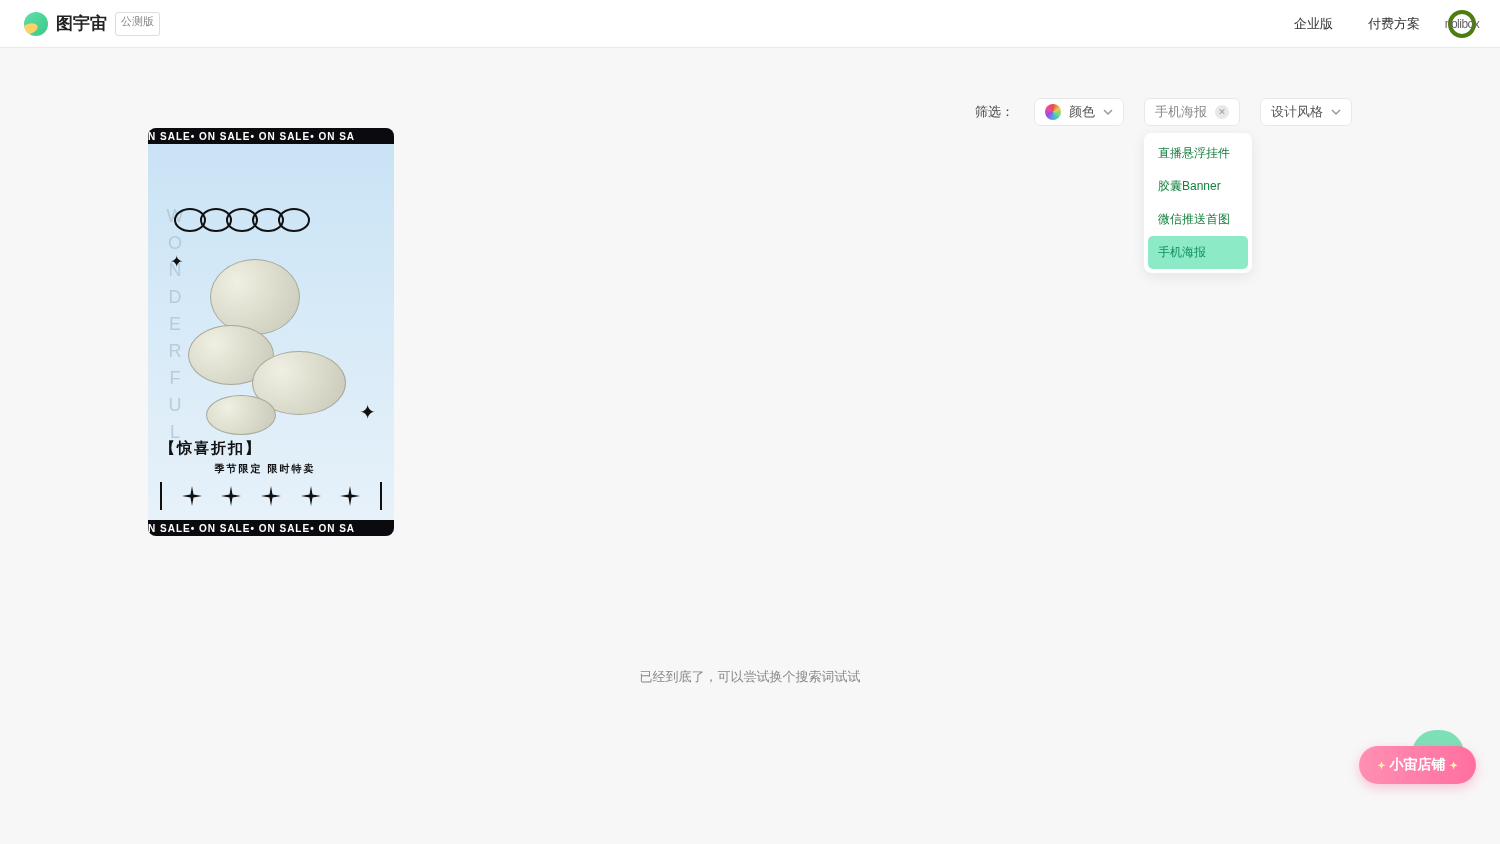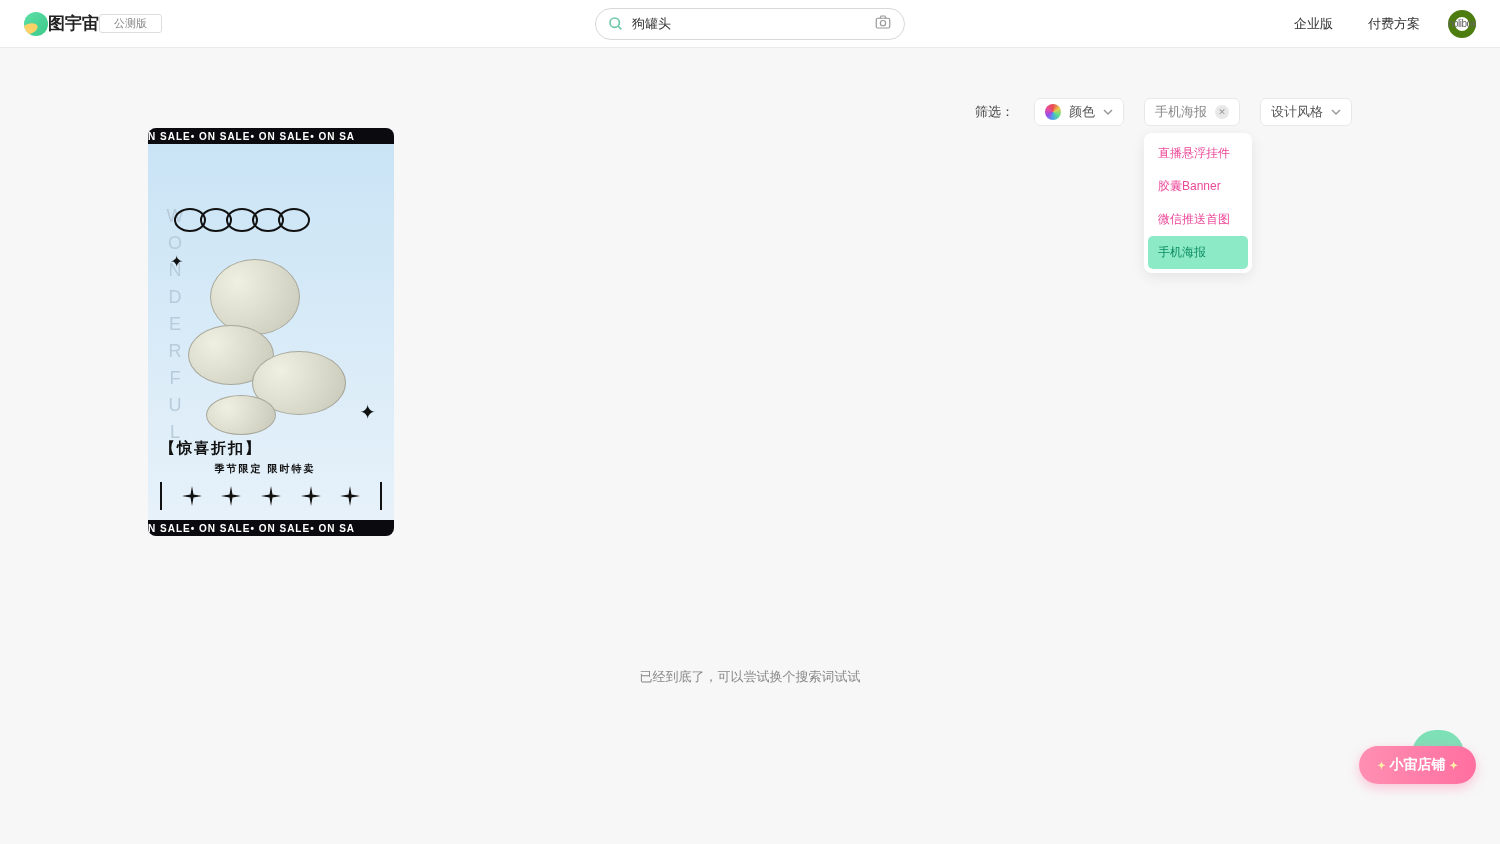--- a/index.html
+++ b/index.html
@@ -18,21 +18,21 @@
       height: 48px;
       background: #fff;
       border-bottom: 1px solid #eaeaea;
       display: flex;
       align-items: center;
       padding: 0 24px;
       position: relative;
     }
     .logo-area {
       display: flex;
-      align-items: center;
+      gap: 8px;
     }
     .logo-icon {
       width: 24px;
       height: 24px;
       background: linear-gradient(135deg, #5de0a8, #3cc888);
       border-radius: 50%;
       position: relative;
       overflow: hidden;
     }
     .logo-icon::before {
@@ -49,21 +49,21 @@
     .logo-text {
       font-size: 17px;
       font-weight: 600;
       color: #222;
     }
     .beta-badge {
       font-size: 11px;
       color: #888;
       border: 1px solid #ddd;
       border-radius: 3px;
-      padding: 1px 14px;
+      padding: 1px 5px;
     }
     .search-wrap {
       position: absolute;
       left: 50%;
       transform: translateX(-50%);
       display: flex;
       align-items: center;
     }
     .search-box {
       width: 310px;
@@ -94,26 +94,26 @@
     }
     .header-link {
       font-size: 13px;
       color: #333;
       cursor: pointer;
       margin-left: 7px;
     }
     .avatar {
       width: 28px;
       height: 28px;
-      border: 7px solid #4d7c0f;
+      border: 4px solid #4d7c0f;
       border-radius: 50%;
       display: flex;
       align-items: center;
       justify-content: center;
-      font-size: 10px;
+      font-size: 12px;
       color: #666;
       background: #fff;
       letter-spacing: -0.5px;
     }
     .content {
       padding: 48px 148px 0;
     }
     .results-title {
       font-size: 17px;
       font-weight: 600;
@@ -174,21 +174,21 @@
       left: -1px;
       width: 108px;
       background: #fff;
       border-radius: 8px;
       box-shadow: 0 4px 14px rgba(0,0,0,0.08);
       padding: 4px;
       z-index: 100;
     }
     .dropdown-item {
       font-size: 12px;
-      color: #ec4899;
+      color: #15803d;
       padding: 8px 10px;
       border-radius: 5px;
       cursor: pointer;
       white-space: nowrap;
     }
     .dropdown-item.active {
       background: #8deac6;
       color: #0f8f63;
     }
     .result-card {
@@ -364,38 +364,20 @@
 </head>
 <body>
 
 <div class="header">
   <div class="logo-area">
     <div class="logo-icon"></div>
     <span class="logo-text">图宇宙</span>
     <span class="beta-badge">公测版</span>
   </div>
 
-  <div class="search-wrap">
-    <div class="search-box">
-      <span class="search-icon">
-        <svg width="16" height="16" viewBox="0 0 24 24" fill="none" stroke="#6ec9a8" stroke-width="2.5">
-            <circle cx="10" cy="10" r="7"></circle>
-            <line x1="20" y1="20" x2="15" y2="15"></line>
-          </svg>
-      </span>
-      <input class="search-input" type="text" value="狗罐头" style="">
-      <span class="camera-icon">
-        <svg width="18" height="18" viewBox="0 0 24 24" fill="none" stroke="#999" stroke-width="1.6">
-            <rect x="3" y="7" width="18" height="13" rx="2"></rect>
-            <circle cx="12" cy="13.5" r="3.5"></circle>
-            <path d="M8 7l1.5-3h5L16 7"></path>
-          </svg>
-      </span>
-    </div>
-  </div>
 
   <div class="header-right">
     <span class="header-link">企业版</span>
     <span class="header-link">付费方案</span>
     <div class="avatar">nolibox</div>
   </div>
 </div>
 
 <div class="content">
 

